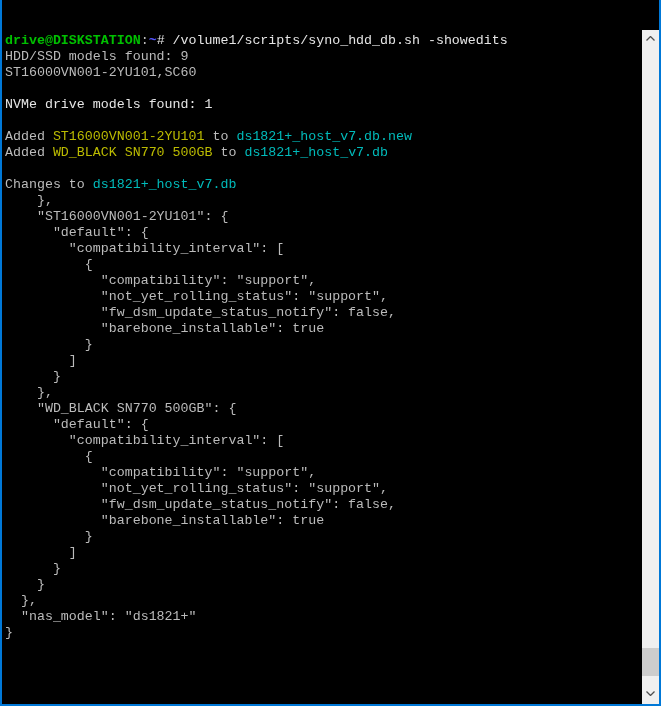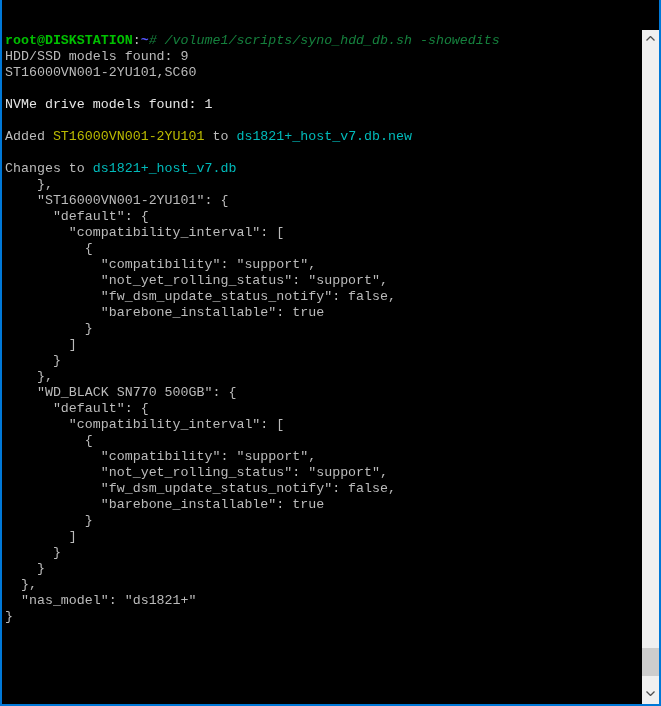--- a/index.html
+++ b/index.html
@@ -126,27 +126,28 @@
       <button class="caption-btn">
         <svg width="10" height="10" viewBox="0 0 10 10">
           <line x1="0" y1="0" x2="10" y2="10" stroke="#FFFFFF" stroke-width="1.2"></line>
           <line x1="10" y1="0" x2="0" y2="10" stroke="#FFFFFF" stroke-width="1.2"></line>
         </svg>
       </button>
     </div>
   </div>
 
   <div class="terminal" style="background: rgb(0, 0, 0);">
-      <div class="term-line"><span style="color: rgb(0, 192, 0); font-weight: bold;">root@DISKSTATION</span><span style="color: rgb(187, 187, 187);">:</span><span style="color: rgb(85, 85, 255); font-weight: bold;">~</span><span style="color: #15803d; font-style: italic;"># /volume1/scripts/syno_hdd_db.sh -showedits</span></div>
+      <div class="term-line"><span style="color: rgb(0, 192, 0); font-weight: bold;">drive@DISKSTATION</span><span style="color: rgb(187, 187, 187);">:</span><span style="color: rgb(85, 85, 255); font-weight: bold;">~</span><span style="color: #e5e5e5;"># /volume1/scripts/syno_hdd_db.sh -showedits</span></div>
       <div class="term-line"><span style="color: rgb(187, 187, 187);">HDD/SSD models found: 9</span></div>
       <div class="term-line"><span style="color: rgb(187, 187, 187);">ST16000VN001-2YU101,SC60</span></div>
       <div class="term-line">&nbsp;</div>
       <div class="term-line"><span style="color: #e5e5e5;">NVMe drive models found: 1</span></div>
       <div class="term-line">&nbsp;</div>
       <div class="term-line"><span style="color: rgb(187, 187, 187);">Added </span><span style="color: rgb(187, 187, 0);">ST16000VN001-2YU101</span><span style="color: rgb(187, 187, 187);"> to </span><span style="color: rgb(0, 187, 187);">ds1821+_host_v7.db.new</span></div>
+      <div class="term-line"><span style="color: rgb(187, 187, 187);">Added </span><span style="color: rgb(187, 187, 0);">WD_BLACK SN770 500GB</span><span style="color: rgb(187, 187, 187);"> to </span><span style="color: rgb(0, 187, 187);">ds1821+_host_v7.db</span></div>
       <div class="term-line">&nbsp;</div>
       <div class="term-line"><span style="color: rgb(187, 187, 187);">Changes to </span><span style="color: rgb(0, 187, 187);">ds1821+_host_v7.db</span></div>
       <div class="term-line"><span style="color: rgb(187, 187, 187);">    },</span></div>
       <div class="term-line"><span style="color: rgb(187, 187, 187);">    "ST16000VN001-2YU101": {</span></div>
       <div class="term-line"><span style="color: rgb(187, 187, 187);">      "default": {</span></div>
       <div class="term-line"><span style="color: rgb(187, 187, 187);">        "compatibility_interval": [</span></div>
       <div class="term-line"><span style="color: rgb(187, 187, 187);">          {</span></div>
       <div class="term-line"><span style="color: rgb(187, 187, 187);">            "compatibility": "support",</span></div>
       <div class="term-line"><span style="color: rgb(187, 187, 187);">            "not_yet_rolling_status": "support",</span></div>
       <div class="term-line"><span style="color: rgb(187, 187, 187);">            "fw_dsm_update_status_notify": false,</span></div>

